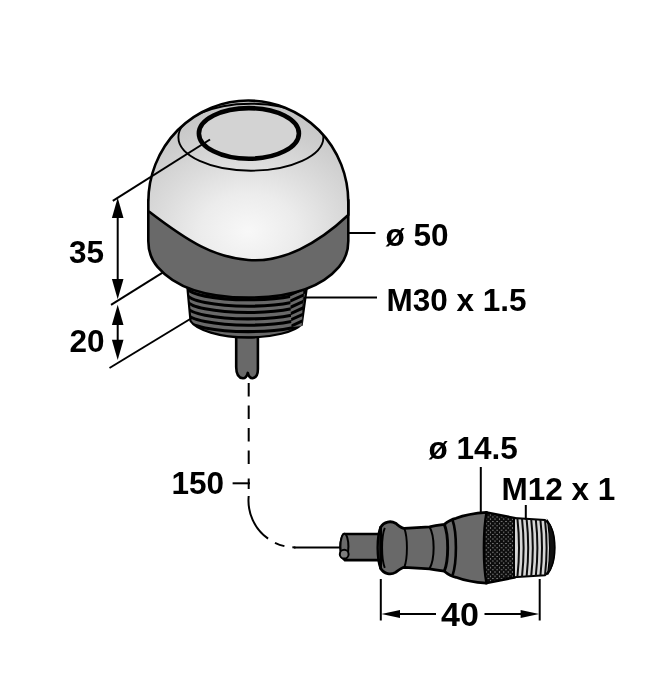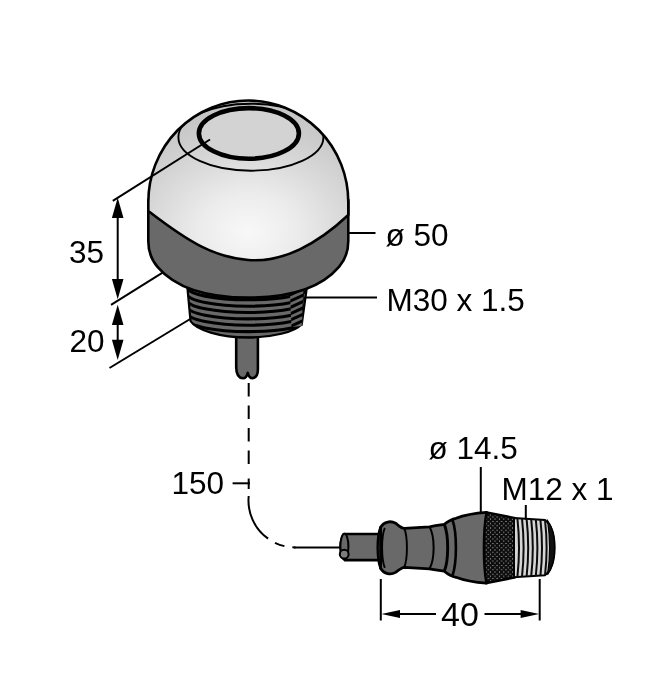--- a/index.html
+++ b/index.html
@@ -1,16 +1,16 @@
 <!DOCTYPE html>
 <html><head>
 <meta charset="utf-8">
 <style>
   html,body{margin:0;padding:0;background:#ffffff;}
-  .wrap{width:653px;height:700px;position:relative;font-family:"Liberation Sans",sans-serif;}
+  .wrap{width:653px;height:700px;position:relative;font-family:"Liberation Sans",sans-serif;font-weight:bold;}
   svg{display:block;}
 </style>
 </head>
 <body>
 <div class="wrap">
 <svg width="653" height="700" viewBox="0 0 653 700">
   <defs>
     <radialGradient id="dome" cx="0.5" cy="0.82" r="0.8">
       <stop offset="0" stop-color="#f8f8f8"></stop>
       <stop offset="0.3" stop-color="#ececec"></stop>

